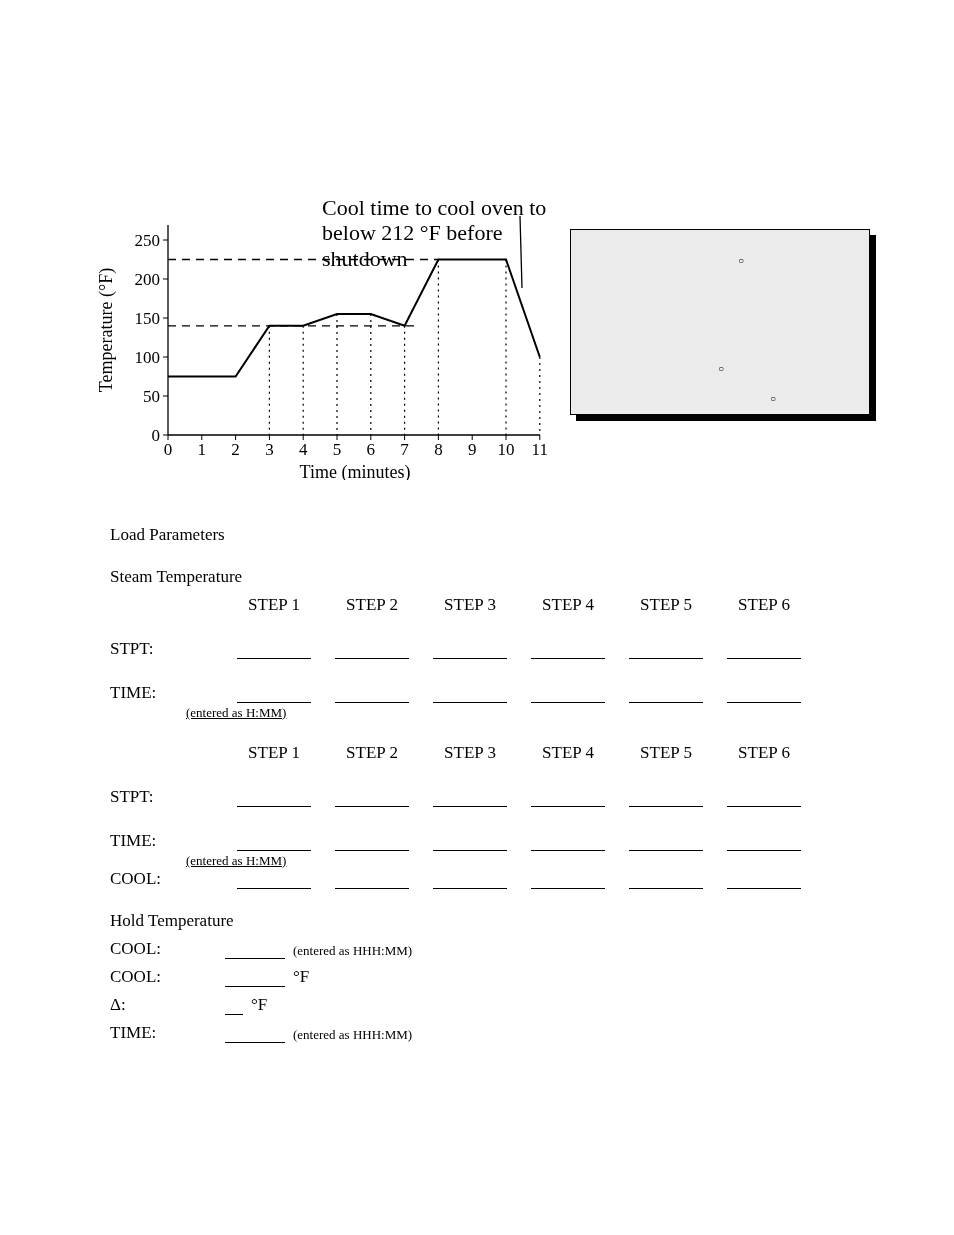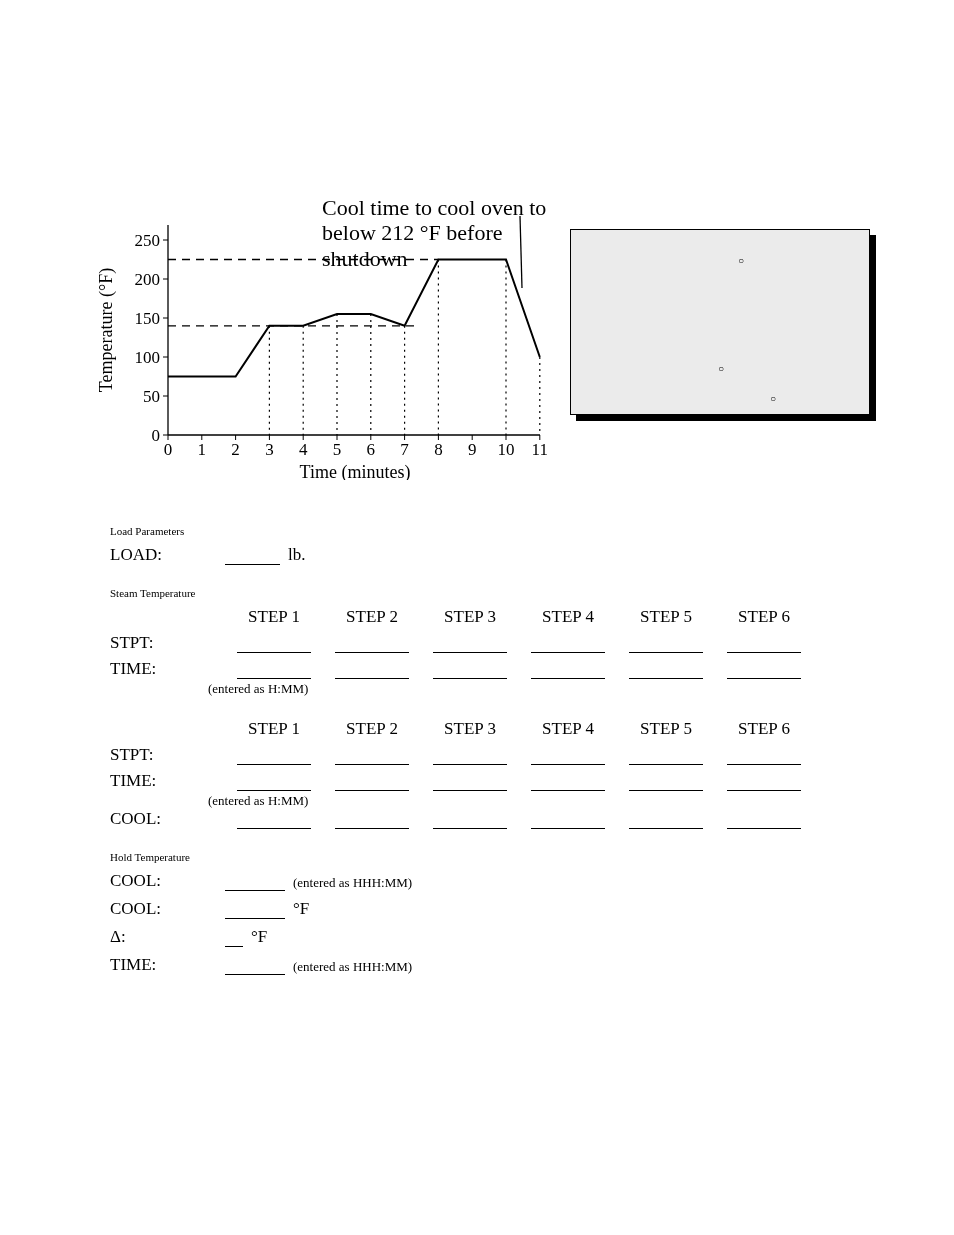--- a/index.html
+++ b/index.html
@@ -49,52 +49,53 @@
     .side-box .dot1 { position: absolute; right: 125px; top: 25px; font-size: 10px; }
     .side-box .dot2 { position: absolute; right: 145px; top: 133px; font-size: 10px; }
     .side-box .dot3 { position: absolute; right: 93px; top: 163px; font-size: 10px; }
     .content {
       position: absolute;
       left: 110px;
       top: 525px;
       width: 760px;
     }
     .section { margin-bottom: 22px; }
-    .section-head { font-size: 11px; margin-bottom: 8px; }
+    .section-head { font-size: 17px; margin-bottom: 8px; }
     .field-row {
       display: flex;
       align-items: flex-end;
       font-size: 17px;
       margin-bottom: 6px;
     }
     .lbl-left { width: 115px; flex-shrink: 0; }
     .blank {
       border-bottom: 1px solid #000;
       display: inline-block;
       height: 18px;
       position: relative;
     }
     .blank-short { width: 55px; }
     .blank-med { width: 60px; }
     .blank-tiny { width: 18px; }
     .after-text { margin-left: 8px; }
     .step-table {
       display: grid;
       grid-template-columns: 115px repeat(6, 98px);
-      row-gap: 6px;
+      row-gap: 24px;
       font-size: 17px;
       align-items: end;
     }
     .step-head { text-align: center; }
     .step-lbl { }
     .step-cell { border-bottom: 1px solid #000; margin: 0 12px; height: 18px; }
     .subnote {
       font-size: 13px;
-      margin-left: 98px;
+      margin-left: 76px;
       margin-top: 2px;
+      text-decoration: underline;
     }
     .hold-row {
       display: flex;
       align-items: flex-end;
       font-size: 17px;
       margin-bottom: 8px;
     }
     .hold-lbl { width: 115px; }
   </style>
 </head>
@@ -185,25 +186,20 @@
     <span class="dot1">○</span>
     <span class="dot2">○</span>
     <span class="dot3">○</span>
   </div>
 </div>
 
 <div class="content">
 
   <div class="section">
     <div class="section-head">Load Parameters</div>
-    <div class="field-row">
-      <span class="lbl-left">LOAD:</span>
-      <span class="blank blank-short"></span>
-      <span class="after-text">lb.</span>
-    </div>
   </div>
 
   <div class="section">
     <div class="section-head">Steam Temperature</div>
     <div class="step-table">
       <span></span>
       <span class="step-head"><span>STEP</span> <span>1</span></span>
       <span class="step-head"><span>STEP</span> <span>2</span></span>
       <span class="step-head"><span>STEP</span> <span>3</span></span>
       <span class="step-head"><span>STEP</span> <span>4</span></span>

